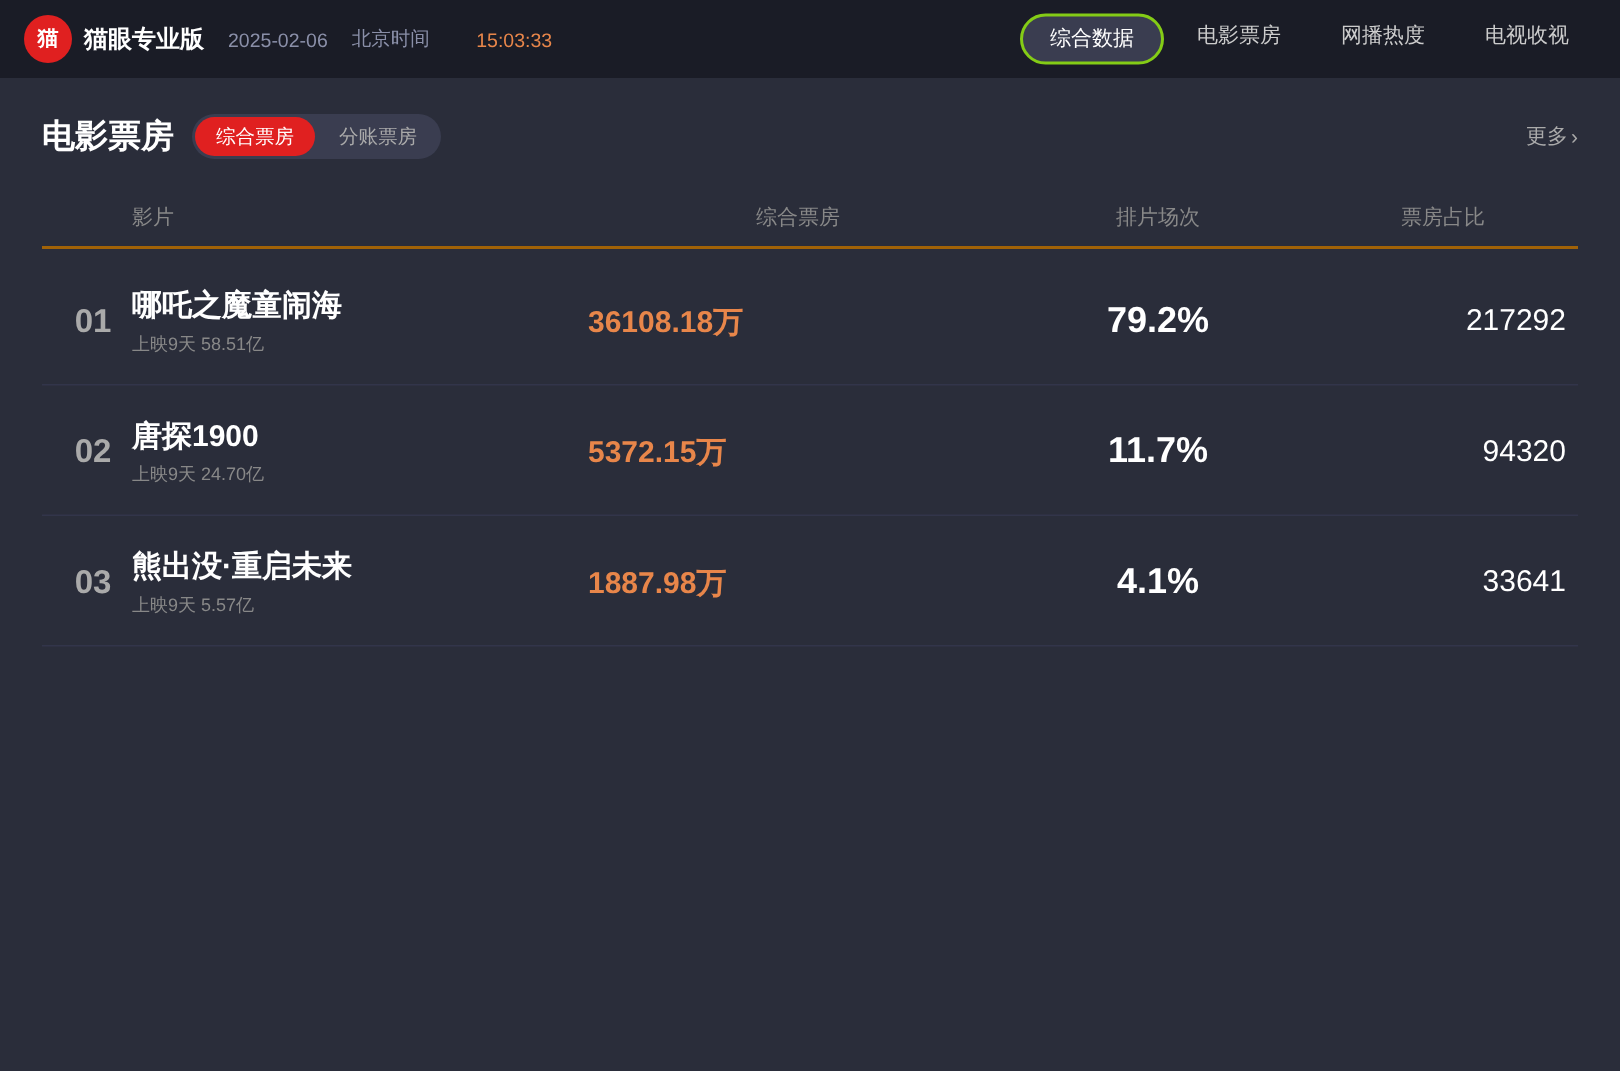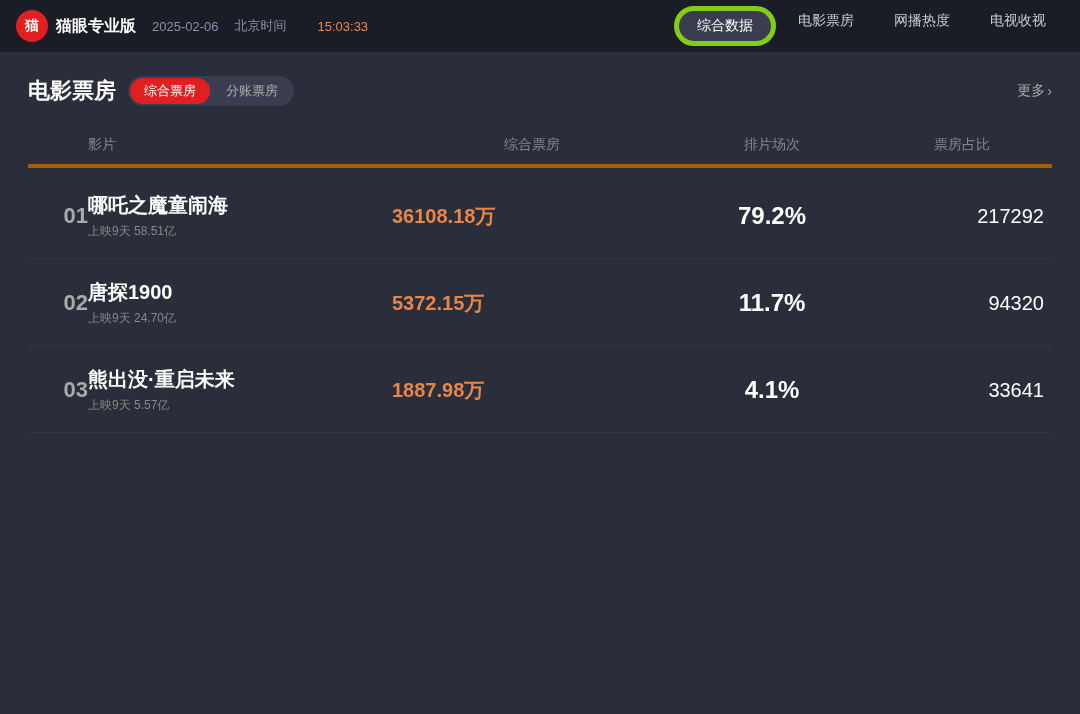--- a/index.html
+++ b/index.html
@@ -62,21 +62,21 @@
     .nav-item {
       padding: 6px 18px;
       border-radius: 20px;
       font-size: 14px;
       color: #ccc;
       cursor: pointer;
     }
     .nav-item.active {
       background: #3a3d50;
       color: #fff;
-      border: 5px solid #84cc16;
+      border: 2px solid #84cc16;
     }
 
     
     .main {
       padding: 24px 28px;
     }
 
     
     .section-header {
       display: flex;
@@ -121,21 +121,21 @@
       gap: 2px;
     }
 
     
     .table-header {
       display: grid;
       grid-template-columns: 60px 1fr 280px 200px 180px;
       padding: 10px 0;
       color: #888;
       font-size: 14px;
-      border-bottom: 4px solid #a16207;
+      border-bottom: 2px solid #a16207;
       margin-bottom: 4px;
     }
     .table-header .col {
       text-align: center;
     }
     .table-header .col:first-child {
       text-align: left;
       padding-left: 8px;
     }
     .table-header .col-film {
@@ -148,21 +148,21 @@
       display: grid;
       grid-template-columns: 60px 1fr 280px 200px 180px;
       padding: 20px 0 18px;
       border-bottom: 1px solid #32354a;
       align-items: center;
     }
     .rank-num {
       font-size: 22px;
       font-weight: bold;
       color: #aaa;
-      text-align: right;
+      text-align: center;
       padding-left: 8px;
     }
     .film-info {
       display: flex;
       flex-direction: column;
       gap: 4px;
     }
     .film-name {
       font-size: 20px;
       font-weight: bold;

